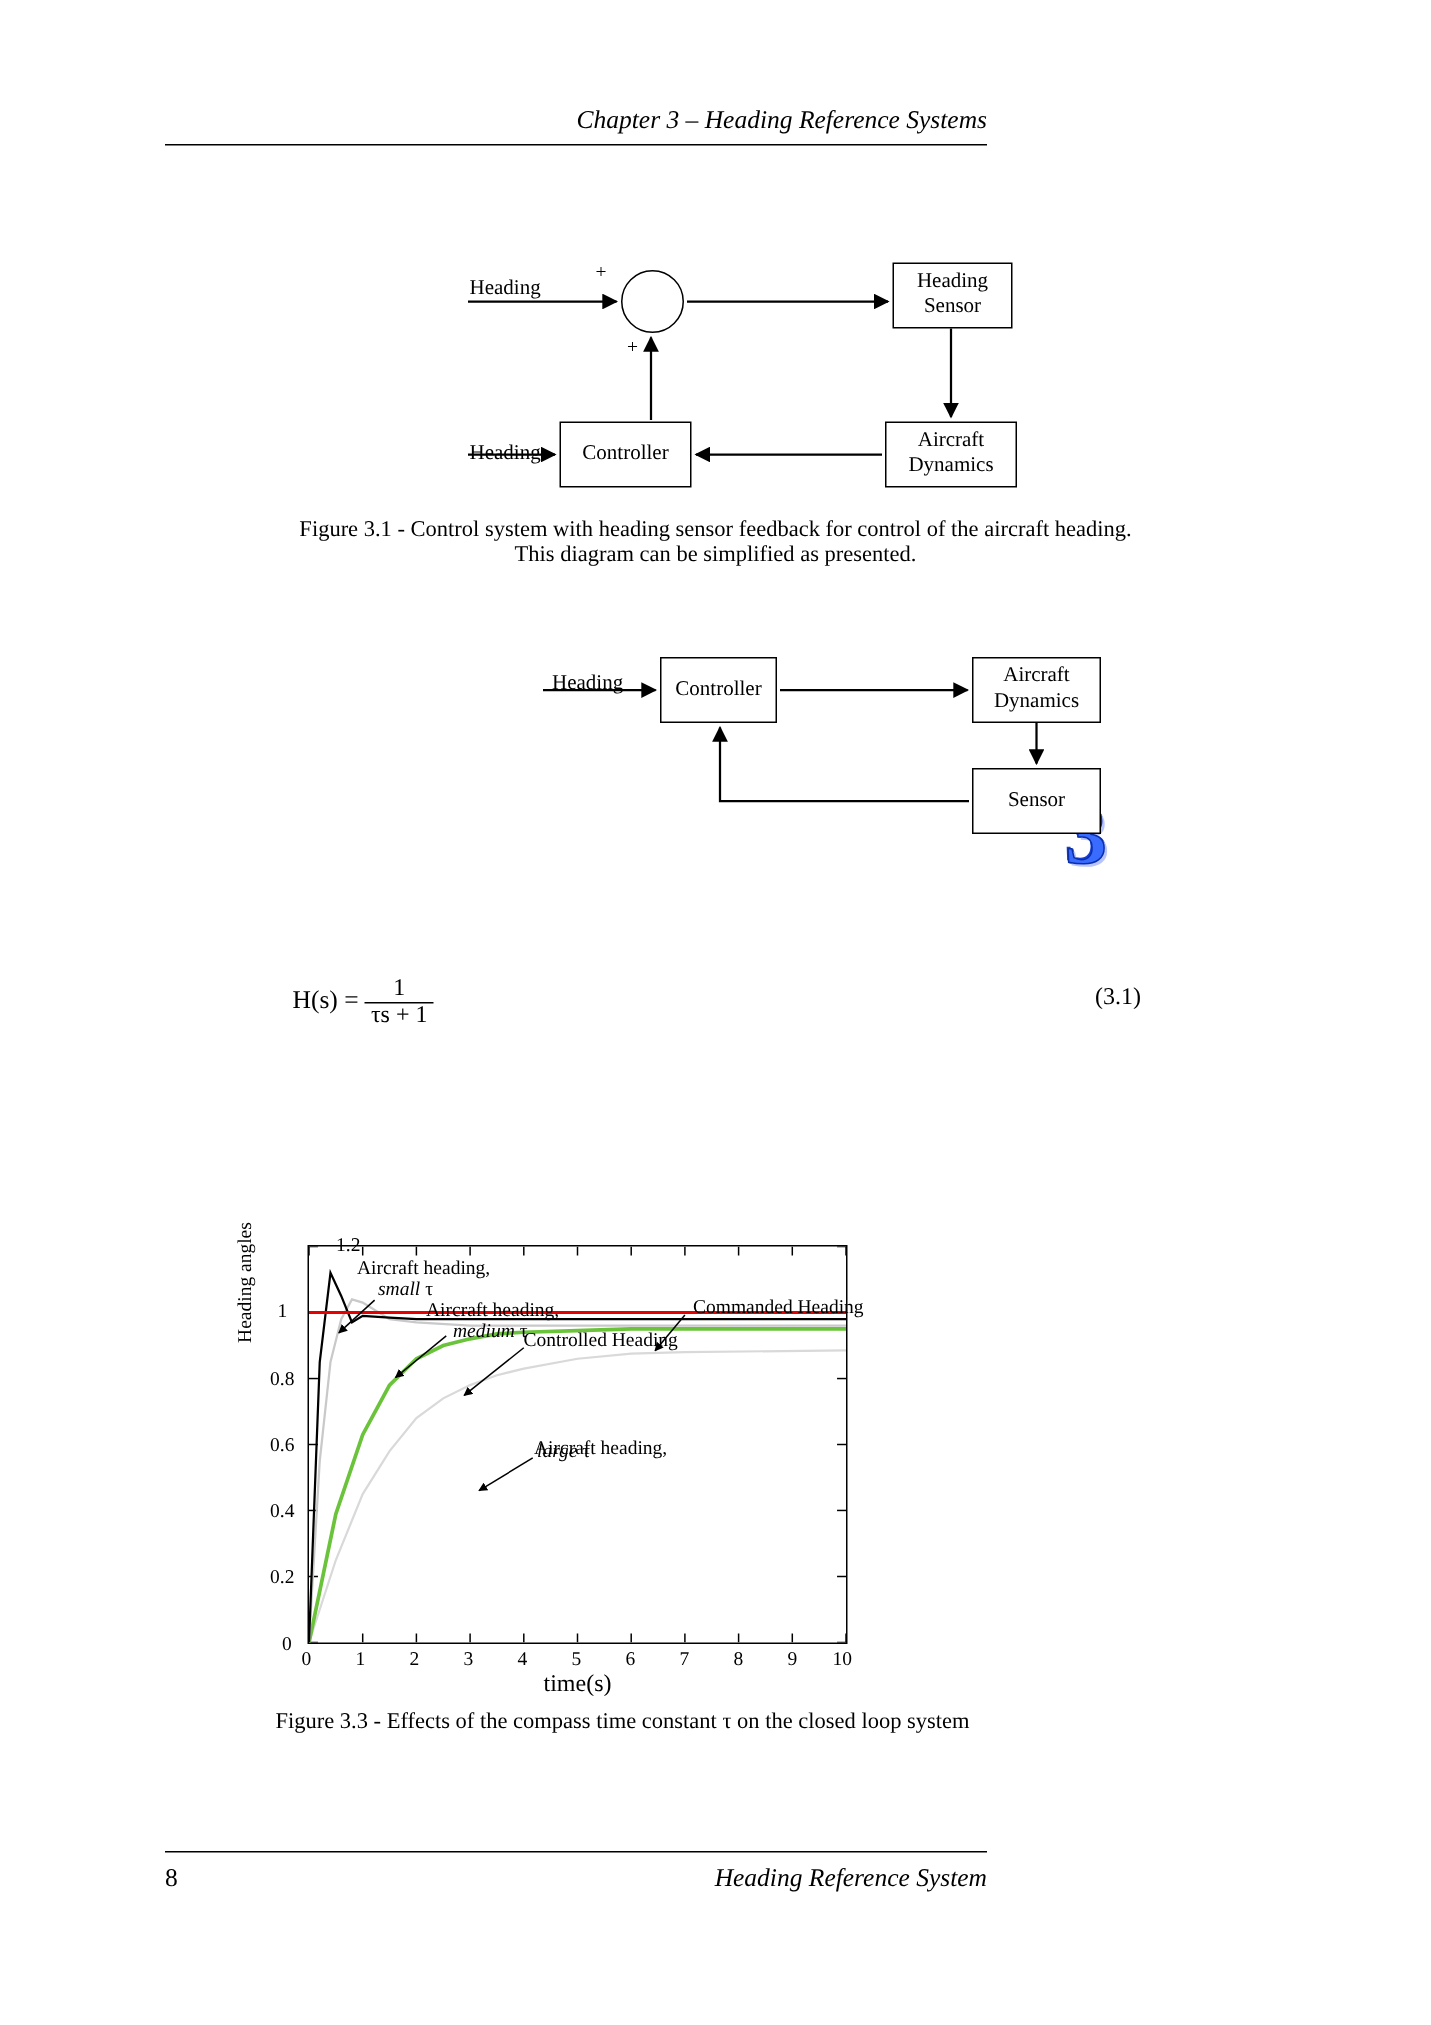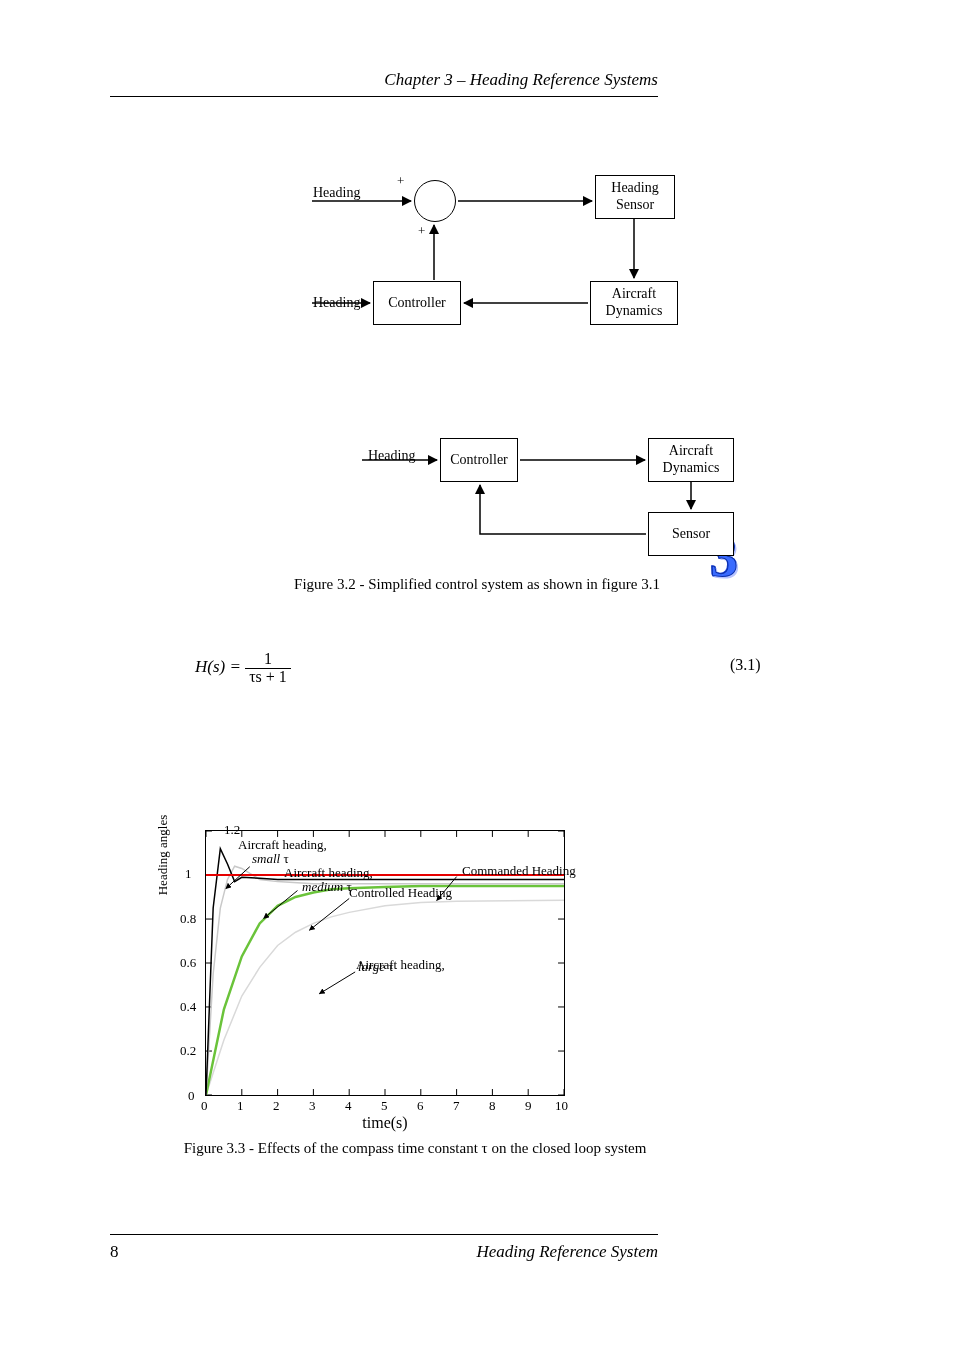--- a/index.html
+++ b/index.html
@@ -91,21 +91,20 @@
     border-bottom: 1px solid #000;
     padding: 0 4px;
     line-height: 1.05;
   }
   .equation .frac .den {
     display: block;
     padding: 0 4px;
     line-height: 1.05;
   }
   .equation .hs {
-    font-style: italic;
     margin-top: 28px;
   }
   .eqnum {
     position: absolute;
     font-size: 16px;
   }
   .paragraph {
     position: absolute;
     font-size: 17px;
     line-height: 1.35;
@@ -232,20 +231,24 @@
 
       <line x1="634" y1="74" x2="634" y2="133" stroke="#000" stroke-width="1.5" marker-end="url(#arrA)"></line>
 
       <line x1="588" y1="158" x2="464" y2="158" stroke="#000" stroke-width="1.5" marker-end="url(#arrA)"></line>
 
       <line x1="312" y1="158" x2="370" y2="158" stroke="#000" stroke-width="1.5" marker-end="url(#arrA)"></line>
 
       <line x1="434" y1="135" x2="434" y2="80" stroke="#000" stroke-width="1.5" marker-end="url(#arrA)"></line>
     </svg>
 
+    <div class="caption" style="top:200px; left:0;">
+      <span>Figure 3.1 - Control system with heading sensor feedback for control of the aircraft heading.</span><br>
+      <span>This diagram can be simplified as presented.</span>
+    </div>
   </div>
 
   <div class="diagram" style="left:0; top:420px; width:954px; height:190px;">
 
     <div class="label" style="left:368px; top:28px;">Heading</div>
 
     <div class="box" style="left:440px; top:18px; width:78px; height:44px;">
       <span>Controller</span>
     </div>
     <div class="box" style="left:648px; top:18px; width:86px; height:44px;">
@@ -265,21 +268,20 @@
 
       <line x1="362" y1="40" x2="437" y2="40" stroke="#000" stroke-width="1.5" marker-end="url(#arrB)"></line>
 
       <line x1="520" y1="40" x2="645" y2="40" stroke="#000" stroke-width="1.5" marker-end="url(#arrB)"></line>
 
       <line x1="691" y1="62" x2="691" y2="89" stroke="#000" stroke-width="1.5" marker-end="url(#arrB)"></line>
 
       <polyline points="646,114 480,114 480,65" fill="none" stroke="#000" stroke-width="1.5" marker-end="url(#arrB)"></polyline>
     </svg>
 
-    <div class="caption" style="top:156px; left:0;">Figure 3.2 - Simplified control system as shown in figure 3.1</div>
   </div>
 
   <div class="equation" style="left:195px; top:651px;">
     <span class="hs">H(s) =</span>
     <span class="frac">
       <span class="num">1</span>
       <span class="den">τs + 1</span>
     </span>
   </div>
   <div class="eqnum" style="left:730px; top:656px;">(3.1)</div>

